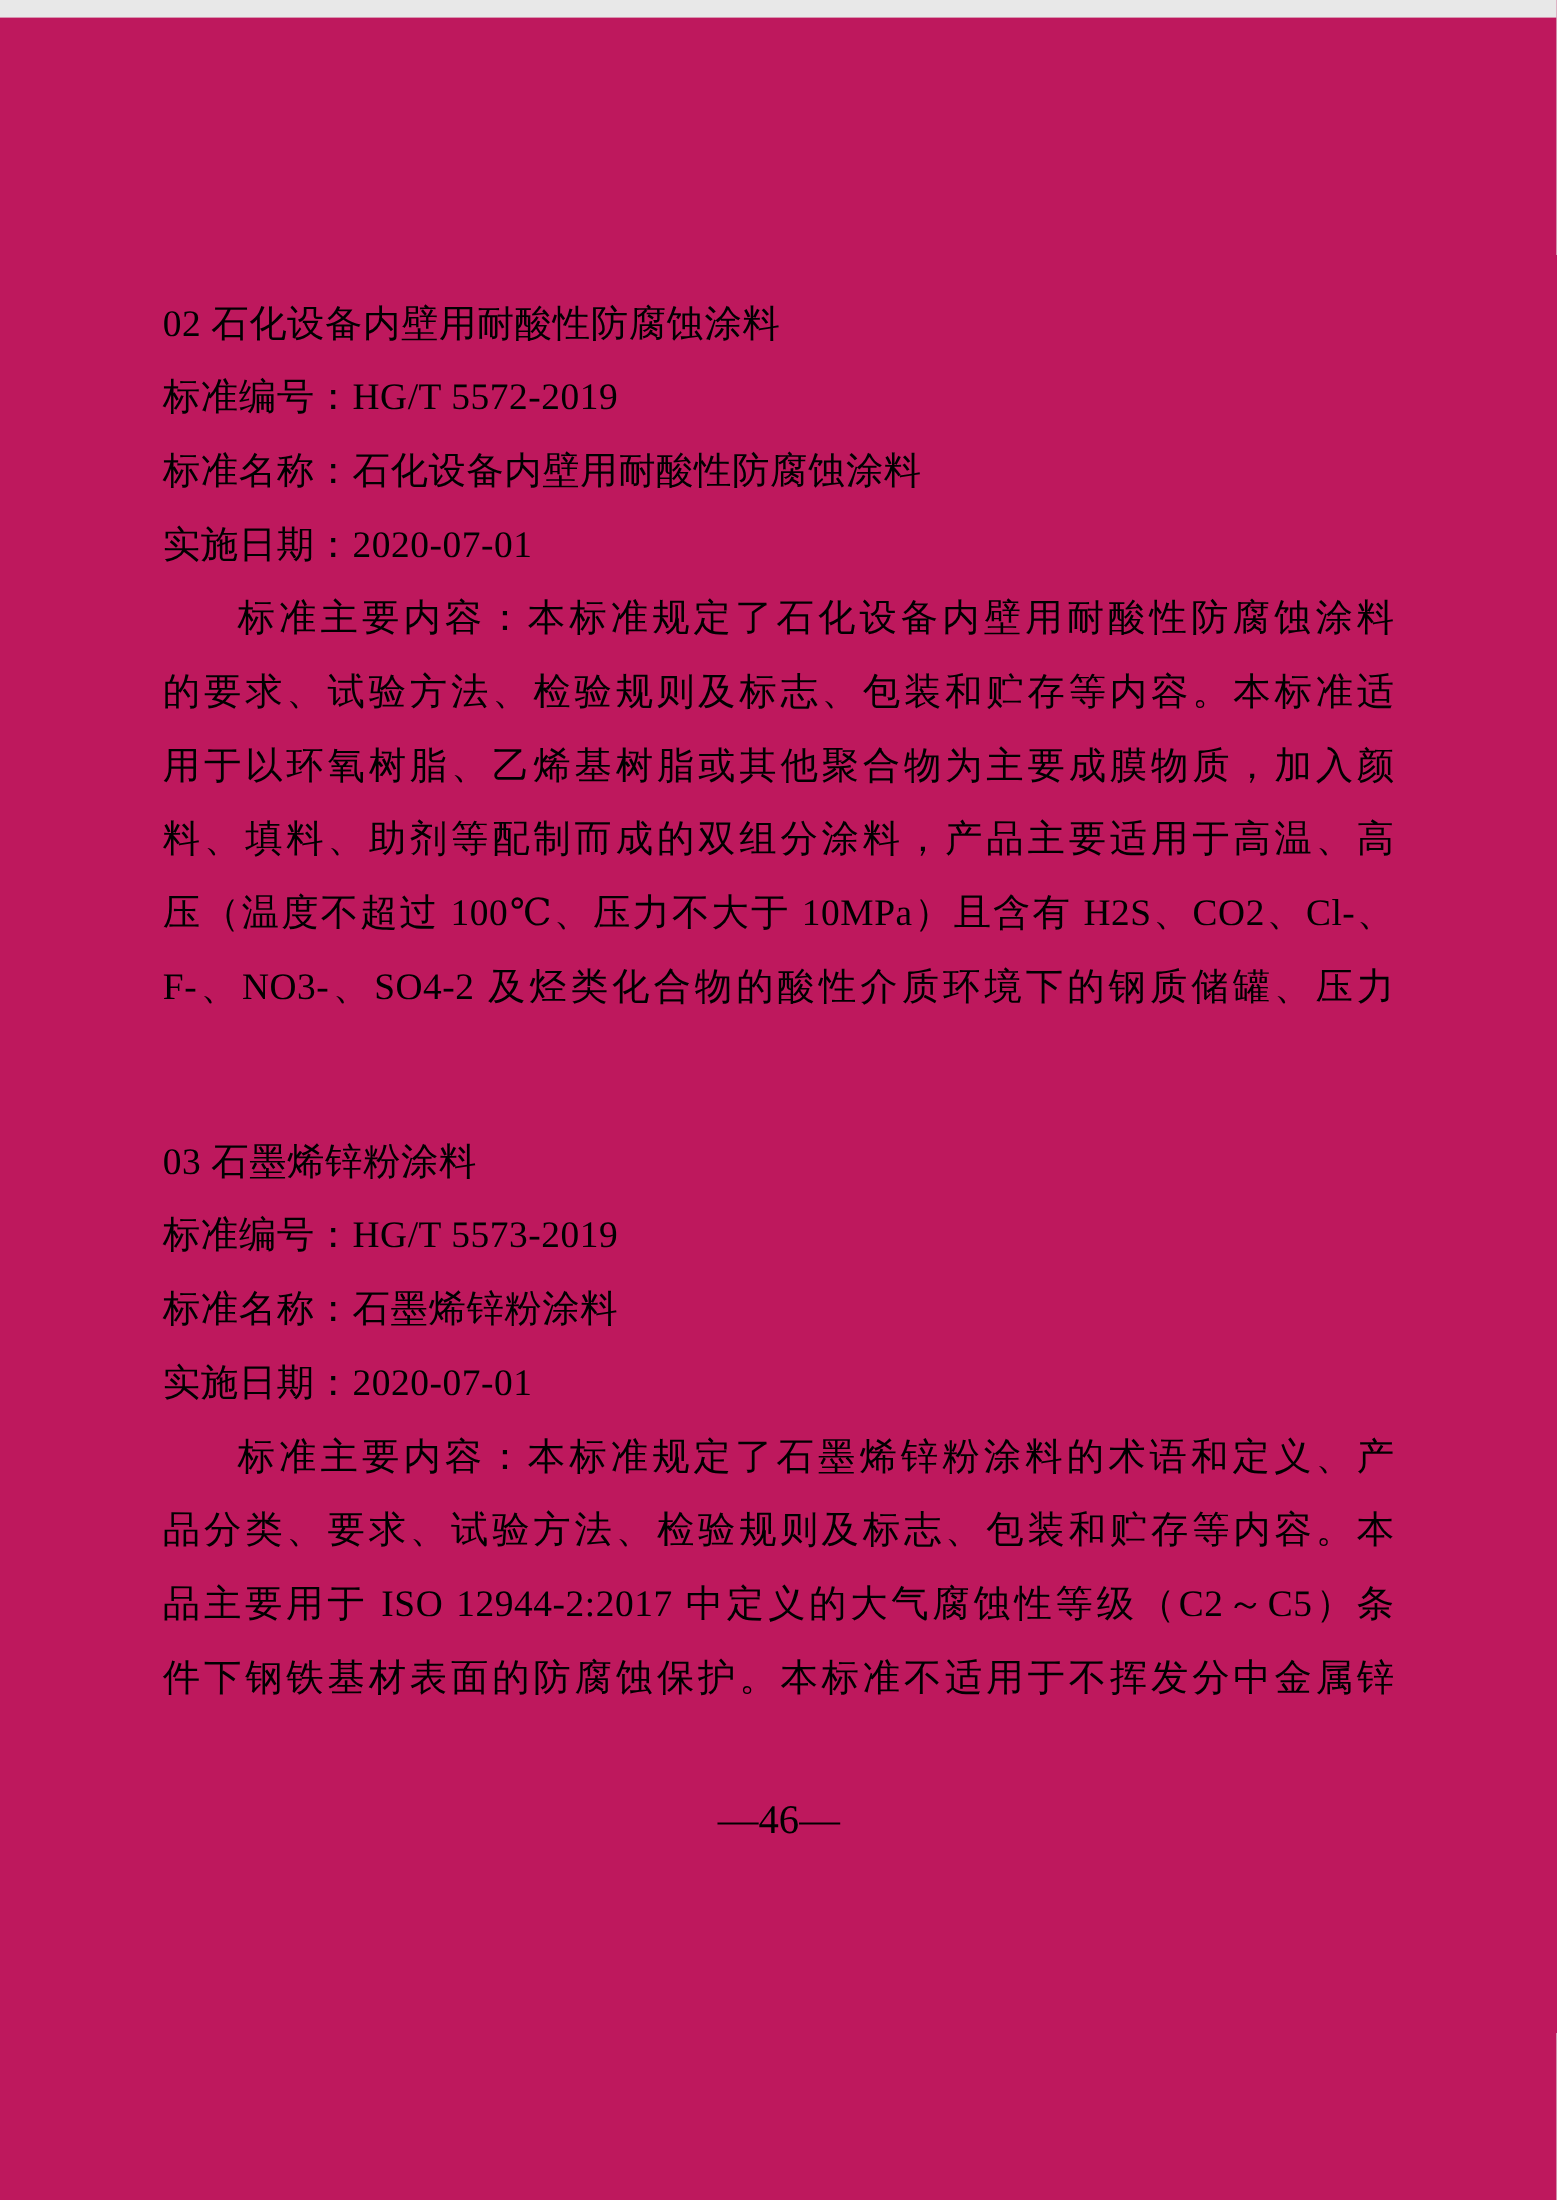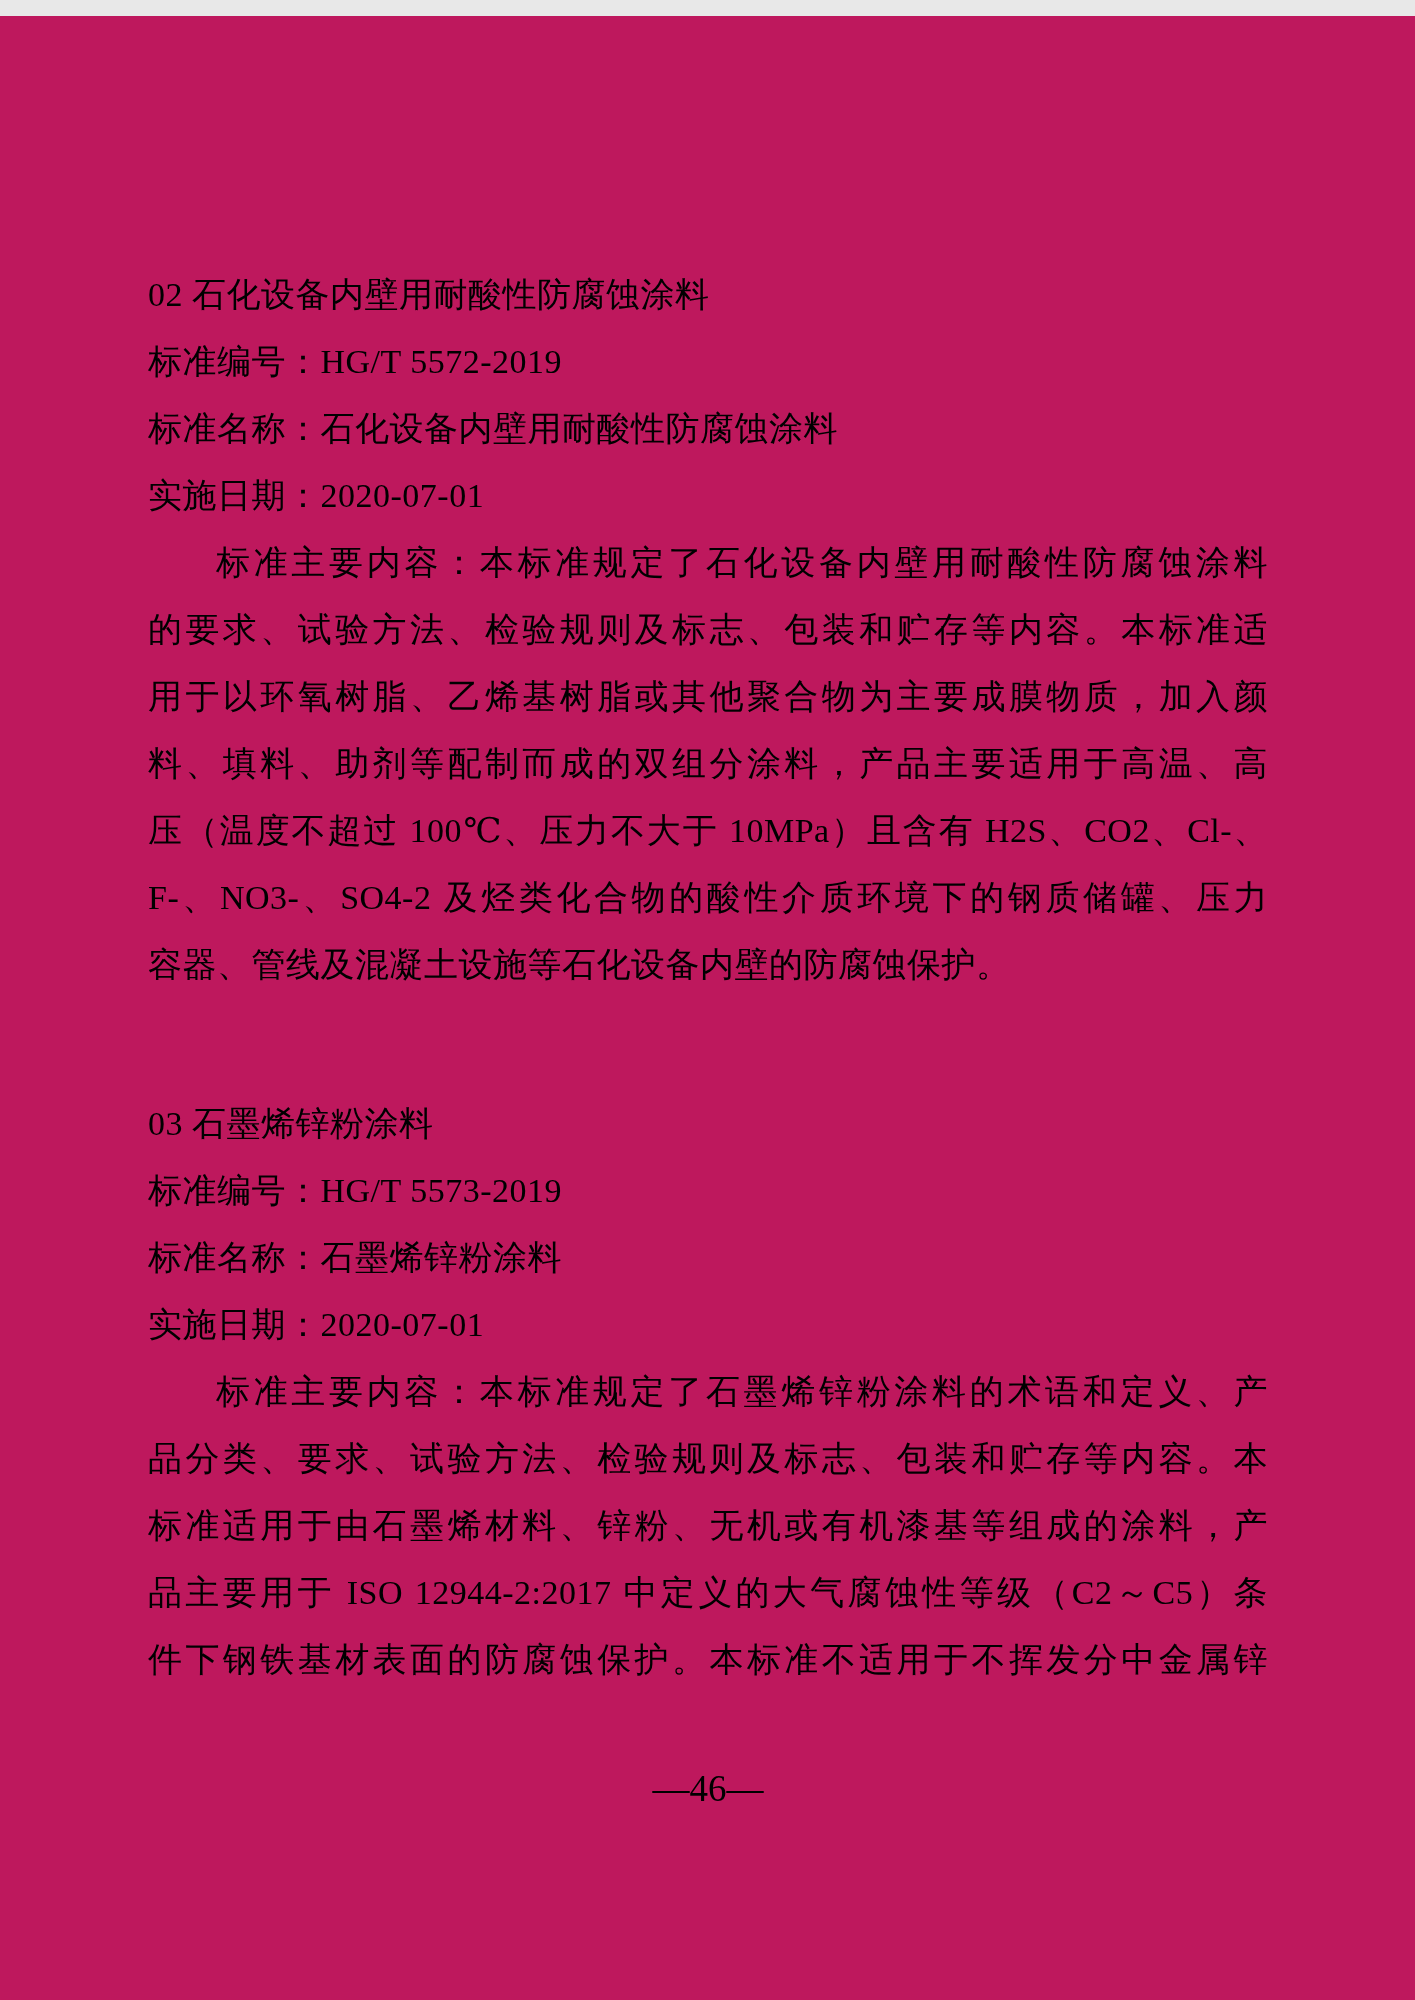--- a/index.html
+++ b/index.html
@@ -70,21 +70,20 @@
         <span>实施日期：</span><span class="field-value-latin">2020-07-01</span>
       </div>
 
       <div>
         <div class="line stretch indent">标准主要内容：本标准规定了石化设备内壁用耐酸性防腐蚀涂料</div>
         <div class="line stretch">的要求、试验方法、检验规则及标志、包装和贮存等内容。本标准适</div>
         <div class="line stretch">用于以环氧树脂、乙烯基树脂或其他聚合物为主要成膜物质，加入颜</div>
         <div class="line stretch">料、填料、助剂等配制而成的双组分涂料，产品主要适用于高温、高</div>
         <div class="line stretch">压（温度不超过 100℃、压力不大于 10MPa）且含有 H2S、CO2、Cl-、</div>
         <div class="line stretch">F-、NO3-、SO4-2 及烃类化合物的酸性介质环境下的钢质储罐、压力</div>
-        <div class="line wrapline">容器、管线及混凝土设施等石化设备内壁的防腐蚀保护。</div>
       </div>
     </div>
 
     <div class="section-gap1"></div>
 
     <div>
       <div class="line">03 石墨烯锌粉涂料</div>
 
       <div class="line">
         <span>标准编号：</span><span class="field-value-latin">HG/T 5573-2019</span>
@@ -92,21 +91,20 @@
       <div class="line">
         <span>标准名称：</span><span>石墨烯锌粉涂料</span>
       </div>
       <div class="line">
         <span>实施日期：</span><span class="field-value-latin">2020-07-01</span>
       </div>
 
       <div>
         <div class="line stretch indent">标准主要内容：本标准规定了石墨烯锌粉涂料的术语和定义、产</div>
         <div class="line stretch">品分类、要求、试验方法、检验规则及标志、包装和贮存等内容。本</div>
-        <div class="line stretch">标准适用于由石墨烯材料、锌粉、无机或有机漆基等组成的涂料，产</div>
         <div class="line stretch">品主要用于 ISO 12944-2:2017 中定义的大气腐蚀性等级（C2～C5）条</div>
         <div class="line stretch">件下钢铁基材表面的防腐蚀保护。本标准不适用于不挥发分中金属锌</div>
       </div>
     </div>
 
     <div class="footer-gap"></div>
 
     <div class="page-number">—46—</div>
   </div>
 </div>

